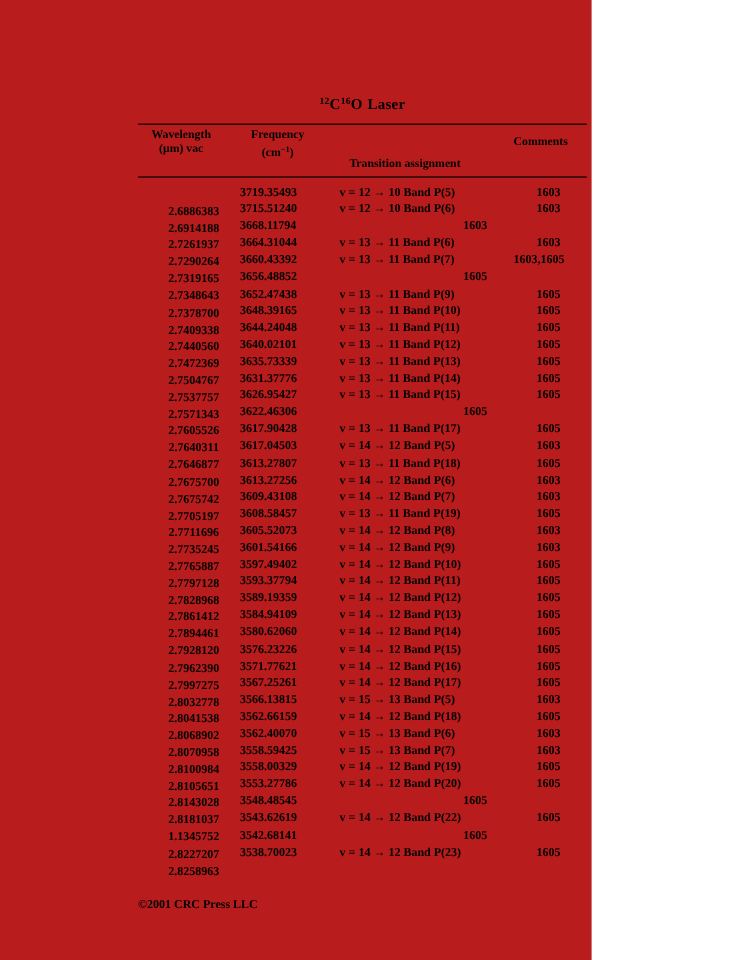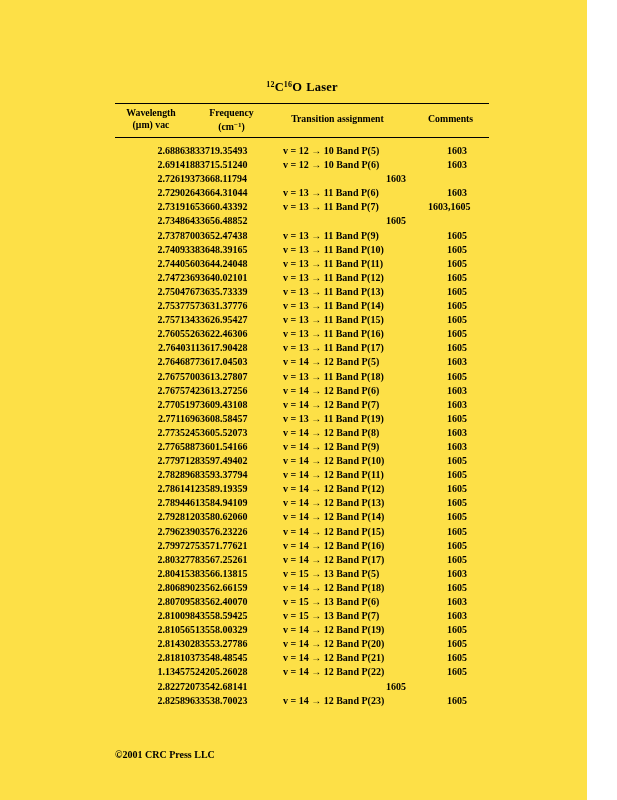--- a/index.html
+++ b/index.html
@@ -1,20 +1,20 @@
 <!DOCTYPE html>
 <html><head>
 <meta charset="utf-8">
 <style>
   * { margin:0; padding:0; box-sizing:border-box; }
   html,body { background:#ffffff; }
   .page {
     position:relative;
-    width:587px; height:800px;
-    background:#fde047;
+    width:493px; height:800px;
+    background:#b91c1c;
     font-family:"Liberation Serif","DejaVu Serif",serif;
     color:#000;
     overflow:hidden;
   }
   .doc-title {
     position:absolute; left:115px; top:80px; width:374px;
     text-align:center; font-weight:bold; font-size:12.5px;
     letter-spacing:0.2px;
   }
   .doc-title .sup { font-size:8px; vertical-align:4px; }
@@ -23,32 +23,32 @@
   .rule { border-top:1px solid #000; height:0; }
   .hdr-row {
     display:grid;
     grid-template-columns:85px 83px 145px 61px;
     padding:3px 0 4px 0;
     font-weight:bold; font-size:9.8px;
   }
   .hdr-cell { text-align:center; line-height:12px; }
   .hdr-wav { padding-right:13px;text-align:center; }
   .hdr-frq { padding-right:20px; }
-  .hdr-trn { padding-right:36px; padding-top:6px; }
+  .hdr-trn { padding-right:36px; padding-top:6px;margin-top:18px; }
   .hdr-cmt { padding-right:20px; padding-top:6px; }
   .hdr-cell .sup { font-size:7px; vertical-align:3px; }
   .tbody { padding-top:6px; }
   .trow {
     display:grid;
     grid-template-columns:85px 83px 145px 61px;
     height:14.1px;
     font-weight:bold; font-size:10px; line-height:14.1px;
     white-space:nowrap;
   }
-  .c-wav { padding-left:8px; text-align:right; }
+  .c-wav { padding-left:8px; text-align:center;margin-top:16px; }
   .c-frq { text-align:left; }
   .c-trn { text-align:left; }
   .c-cmt { text-align:right; padding-right:22px; }
   .footer {
     position:absolute; left:115px; top:749px;
     font-weight:bold; font-size:10px;
   }
 </style>
 </head>
 <body>
@@ -163,21 +163,20 @@
   <div class="trow">
     <div class="c-wav">2.7571343</div>
     <div class="c-frq">3626.95427</div>
     <div class="c-trn">v = 13 → 11 Band P(15)</div>
     <div class="c-cmt">1605</div>
   </div>
 
   <div class="trow">
     <div class="c-wav">2.7605526</div>
     <div class="c-frq">3622.46306</div>
-    <div class="c-trn">v = 13 → 11 Band P(16)</div>
     <div class="c-cmt">1605</div>
   </div>
 
   <div class="trow">
     <div class="c-wav">2.7640311</div>
     <div class="c-frq">3617.90428</div>
     <div class="c-trn">v = 13 → 11 Band P(17)</div>
     <div class="c-cmt">1605</div>
   </div>
 
@@ -324,27 +323,26 @@
   <div class="trow">
     <div class="c-wav">2.8143028</div>
     <div class="c-frq">3553.27786</div>
     <div class="c-trn">v = 14 → 12 Band P(20)</div>
     <div class="c-cmt">1605</div>
   </div>
 
   <div class="trow">
     <div class="c-wav">2.8181037</div>
     <div class="c-frq">3548.48545</div>
-    <div class="c-trn">v = 14 → 12 Band P(21)</div>
     <div class="c-cmt">1605</div>
   </div>
 
   <div class="trow">
     <div class="c-wav">1.1345752</div>
-    <div class="c-frq">4205.26028</div>
+    <div class="c-frq">3543.62619</div>
     <div class="c-trn">v = 14 → 12 Band P(22)</div>
     <div class="c-cmt">1605</div>
   </div>
 
   <div class="trow">
     <div class="c-wav">2.8227207</div>
     <div class="c-frq">3542.68141</div>
     <div class="c-cmt">1605</div>
   </div>
 

